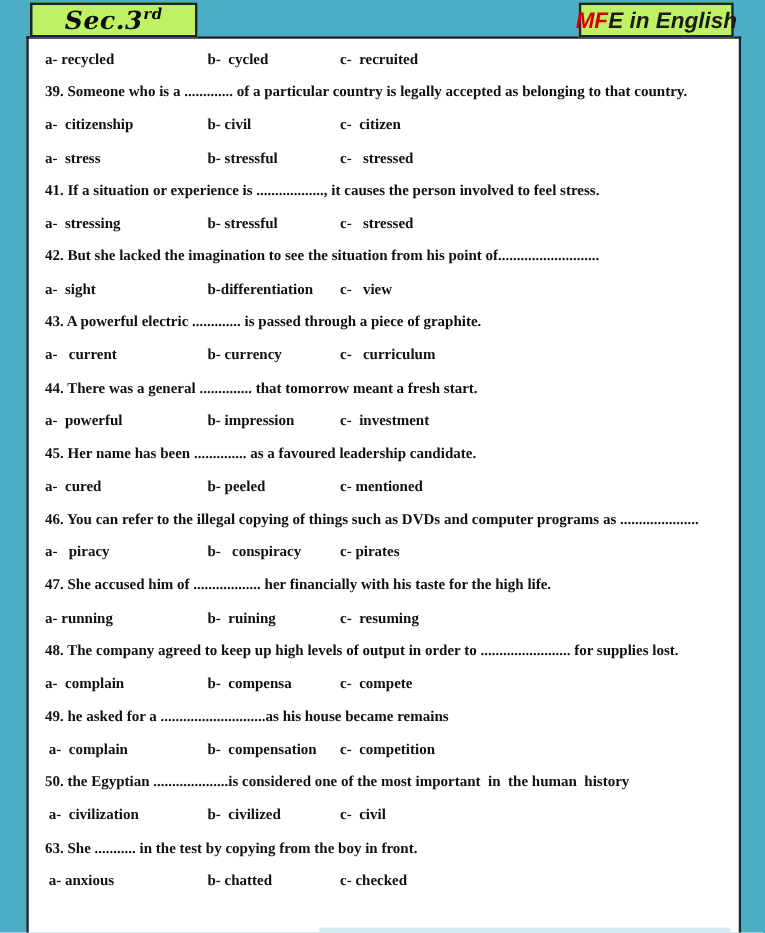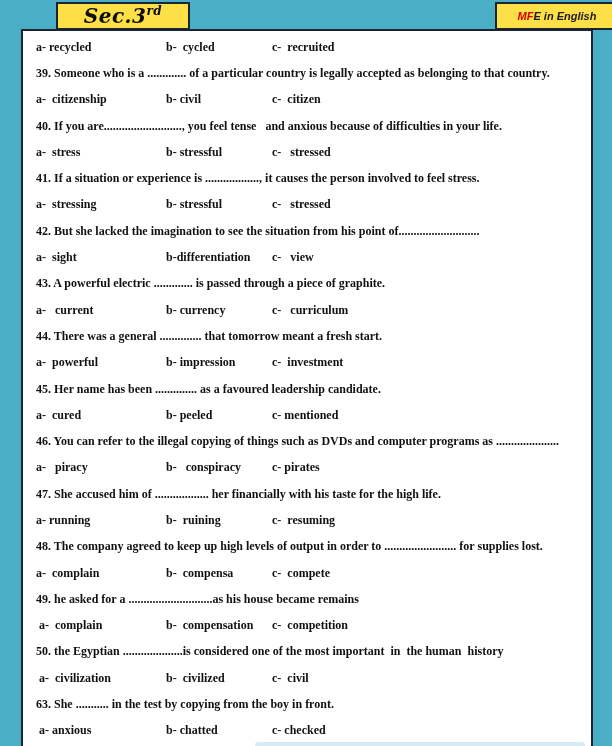--- a/index.html
+++ b/index.html
@@ -13,49 +13,48 @@
   .page-white {
     position: absolute;
     left: 21px; top: 29px; right: 19px; bottom: 0;
     background: #ffffff;
     border: 2px solid #1c2430;
     border-bottom: none;
     box-sizing: border-box;
   }
   .badge {
     position: absolute;
-    background: #fde047;
+    background: #bef264;
     border: 2px solid #1c2430;
     box-sizing: border-box;
     display: flex;
     align-items: center;
     justify-content: center;
     z-index: 3;
-    margin-left: 32px;
   }
   .badge-left {
     left: 24px; top: 2px; width: 134px; height: 28px;
   }
   .badge-left .sec-title {
     font-family: "DejaVu Serif", serif;
     font-style: italic;
     font-weight: bold;
     font-size: 20px;
     color: #0d0d0d;
     letter-spacing: 0.5px;
   }
   .badge-left sup { font-size: 12px; }
   .badge-right {
     left: 463px; top: 2px; width: 124px; height: 28px;
   }
   .badge-right .mfe-title {
     font-family: "Liberation Sans", sans-serif;
     font-style: italic;
     font-weight: bold;
-    font-size: 11px;
+    font-size: 18px;
     color: #1a1a1a;
     white-space: nowrap;
   }
   .badge-right .mfe-red { color: #d40000; }
   .question-list {
     position: absolute;
     left: 0; top: 0; right: 0; bottom: 0;
     padding: 3px 0 0 13px;
     overflow: hidden;
   }
@@ -99,23 +98,20 @@
   </div>
       <div class="row">
     <span class="q-text">39. Someone who is a ............. of a particular country is legally accepted as belonging to that country.</span>
   </div>
       <div class="row">
     <span class="opt-a">a-  citizenship</span>
     <span class="opt-b">b- civil</span>
     <span class="opt-c">c-  citizen</span>
   </div>
       <div class="row">
-    <span class="q-text">40. If you are.........................., you feel tense   and anxious because of difficulties in your life.</span>
-  </div>
-      <div class="row">
     <span class="opt-a">a-  stress</span>
     <span class="opt-b">b- stressful</span>
     <span class="opt-c">c-   stressed</span>
   </div>
       <div class="row">
     <span class="q-text">41. If a situation or experience is .................., it causes the person involved to feel stress.</span>
   </div>
       <div class="row">
     <span class="opt-a">a-  stressing</span>
     <span class="opt-b">b- stressful</span>

